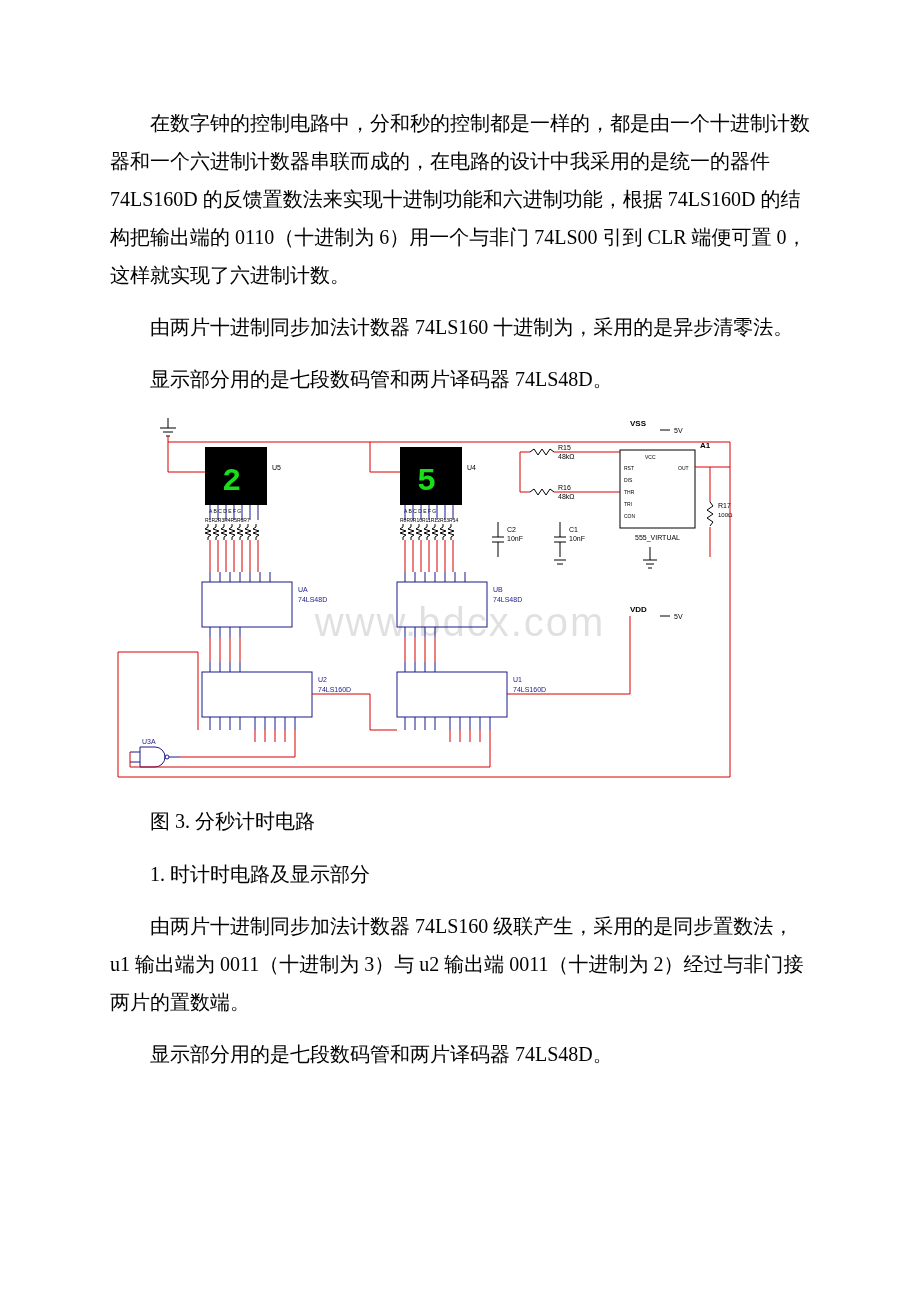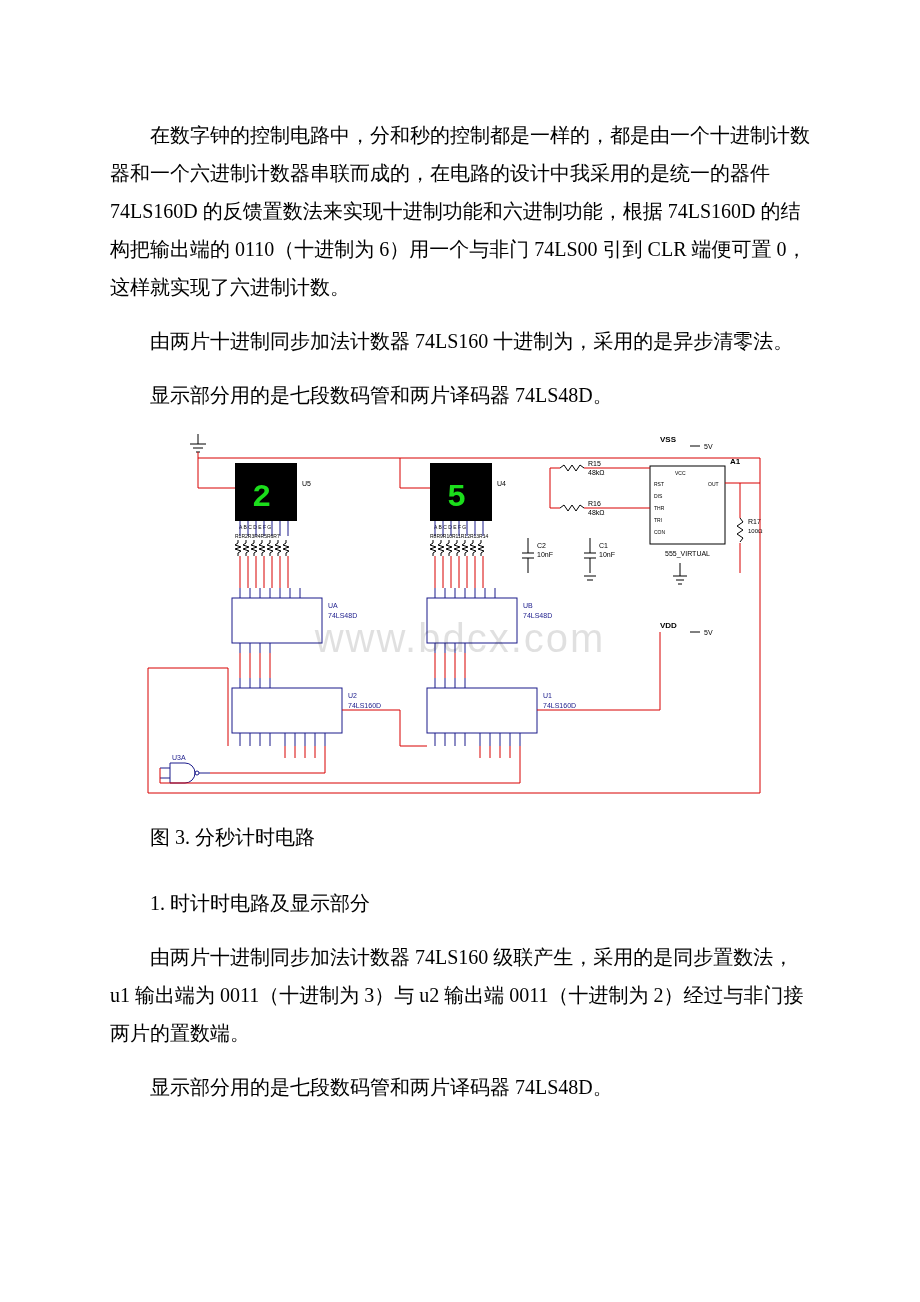--- a/index.html
+++ b/index.html
@@ -8,29 +8,29 @@
     line-height: 1.9;
     color: #000;
     background: #fff;
     margin: 0;
     padding: 100px 110px 50px 110px;
     width: 920px;
     box-sizing: border-box;
   }
   .para {
     text-indent: 2em;
-    margin: 16px 0 14px 0;
+    margin: 4px 0 14px 0;
   }
   .caption {
     text-indent: 2em;
-    margin: 8px 0 28px 0;
+    margin: 8px 0 15px 0;
   }
   .figure-wrap {
     margin: 10px 0 2px 0;
-    text-align: center;
+    text-align: left;
     position: relative;
   }
   svg.schematic {
     width: 640px;
     height: 370px;
     background: #fff;
   }
   
   .s-txt { font-family: Arial, sans-serif; font-size: 7px; fill: #1a1a8a; }
   .s-txt-blk { font-family: Arial, sans-serif; font-size: 7px; fill: #000; }

